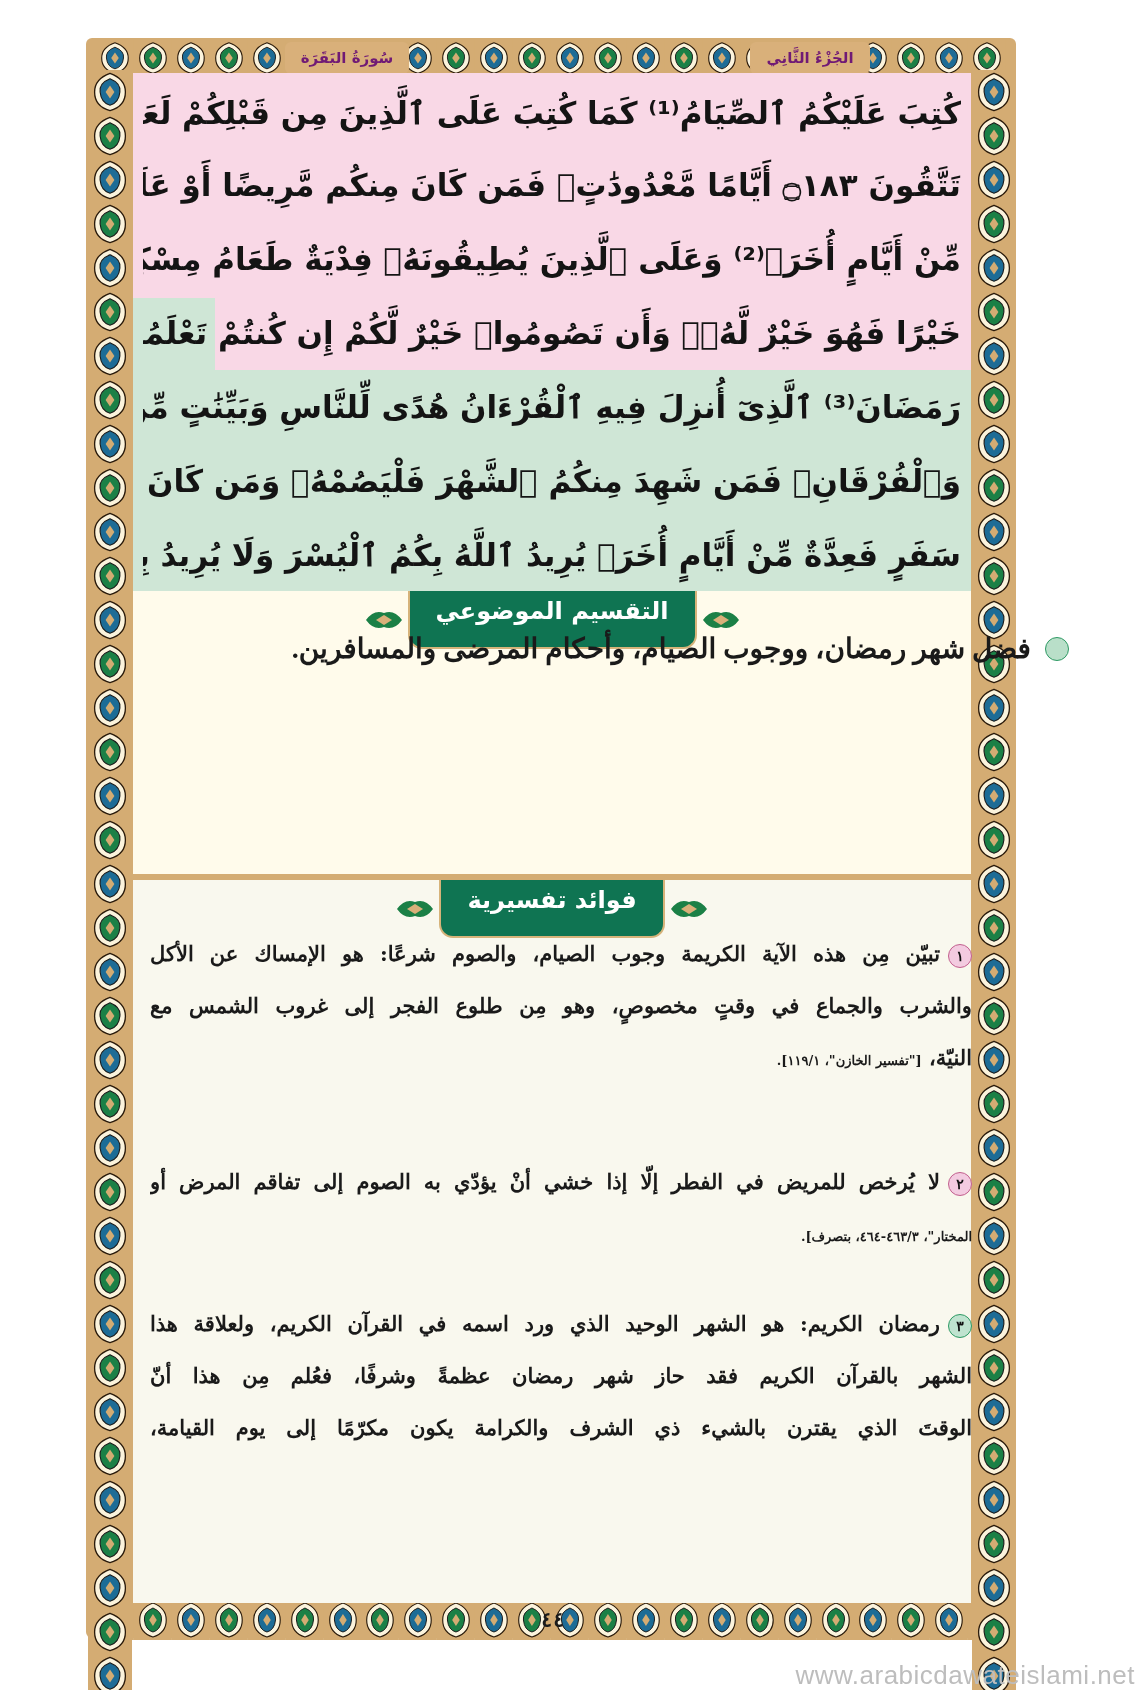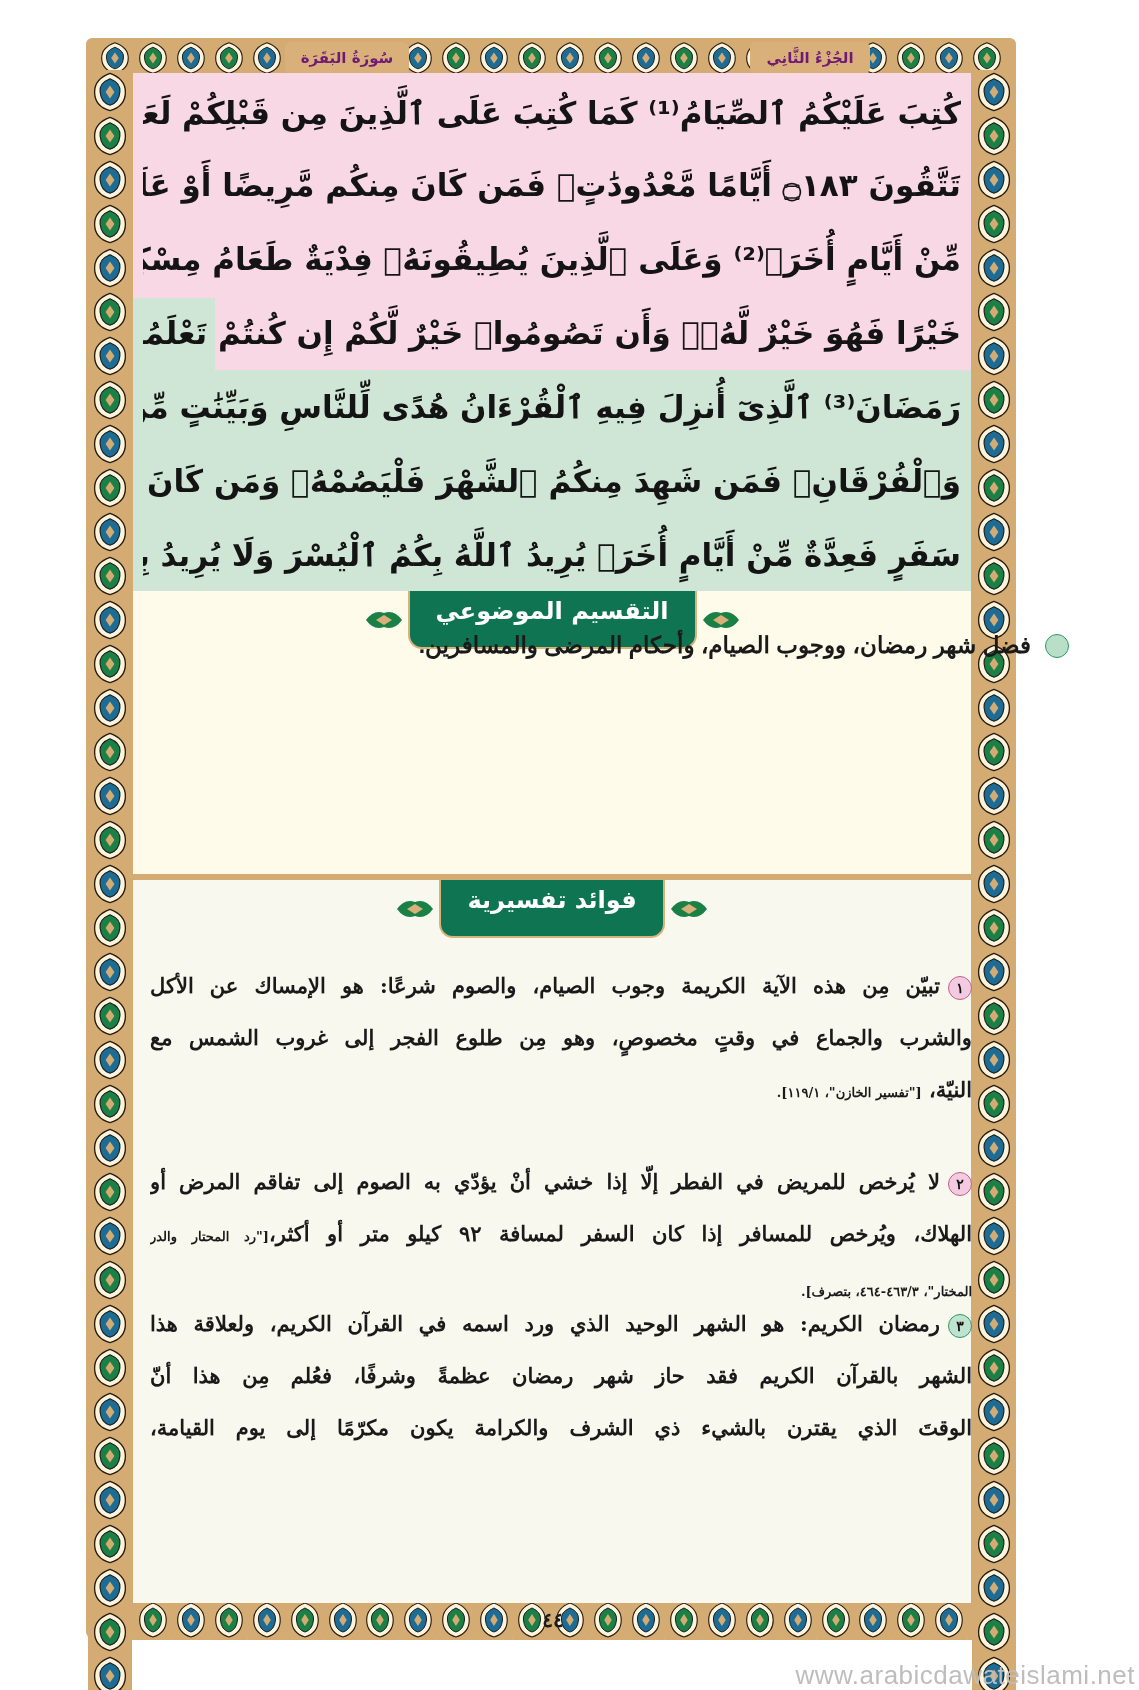--- a/index.html
+++ b/index.html
@@ -26,29 +26,29 @@
   .ayah-line{position:absolute;left:10px;width:818px;height:72px;direction:rtl;text-align:justify;text-align-last:justify;
      font-family:"DejaVu Sans",sans-serif;font-weight:bold;font-size:31px;line-height:72px;color:#141414;white-space:nowrap;overflow:hidden;}
   .section1{position:absolute;left:133px;top:591px;width:838px;height:283px;background:#fffbeb;border-bottom:6px solid #d4ac73;}
   .section2{position:absolute;left:133px;top:880px;width:838px;height:723px;background:#f9f8ee;}
   .badge-wrap{position:absolute;left:0;width:838px;display:flex;justify-content:center;align-items:center;}
   .badge{background:#0f7452;color:#ffffff;font-family:"DejaVu Sans",sans-serif;font-weight:bold;font-size:24px;
      padding:6px 26px 22px;border-radius:0 0 14px 14px;border:2px solid #d6b37a;border-top:none;direction:rtl;}
   .badge-orn{width:40px;height:26px;margin:0 4px;}
   .bullet-row{position:absolute;right:70px;top:632px;display:flex;direction:rtl;align-items:center;gap:14px;}
   .dot{width:22px;height:22px;border-radius:50%;background:#b9dfc9;border:1.5px solid #2e9a64;}
-  .body-text{font-family:Liberation Sans, sans-serif;font-weight:bold;font-size:23px;color:#1a1a1a;direction:rtl;margin-left:45px;}
+  .body-text{font-family:Liberation Serif, serif;font-weight:bold;font-size:28px;color:#1a1a1a;direction:rtl;margin-left:45px;}
   .note{position:absolute;left:150px;width:822px;direction:rtl;}
   .note-line{font-family:"DejaVu Serif",serif;font-weight:bold;font-size:21px;line-height:52px;color:#1a1a1a;direction:rtl;text-align:justify;text-align-last:justify;white-space:nowrap;overflow:hidden;}
   .note-line.last{text-align-last:right;}
   .ref{font-size:13px;font-weight:bold;}
   .num{display:inline-flex;width:22px;height:22px;border-radius:50%;align-items:center;justify-content:center;font-size:14px;font-weight:bold;margin-left:8px;vertical-align:middle;color:#111;}
   .num.pink{background:#f3cbe0;border:1.5px solid #c2608e;}
   .num.green{background:#bfe3cf;border:1.5px solid #2e9a64;}
-  .page-num{position:absolute;left:528px;top:1605px;width:50px;height:30px;display:flex;align-items:center;justify-content:center;font-family:Liberation Sans, sans-serif;font-weight:bold;font-size:20px;color:#1b1b1b;}
+  .page-num{position:absolute;left:528px;top:1605px;width:50px;height:30px;display:flex;align-items:center;justify-content:center;font-family:Liberation Mono, monospace;font-weight:bold;font-size:20px;color:#1b1b1b;}
   .watermark{position:absolute;right:4px;top:1660px;font-family:"Liberation Sans",sans-serif;font-size:26px;color:#bdbdbd;letter-spacing:0.5px;}
 </style>
 </head>
 <body>
 
 <div class="frame"></div>
 
 <div class="orn orn-top" id="ornTop">
     <div class="tile">
       <svg viewBox="0 0 40 40" preserveAspectRatio="none">
@@ -1078,29 +1078,28 @@
       <path d="M12 13 L20 8 L28 13 L20 18Z" fill="#d9b07a"></path>
     </svg>
     <div class="badge">فوائد تفسيرية</div>
     <svg class="badge-orn" viewBox="0 0 40 26">
       <path d="M2 13 Q10 2 20 6 Q30 2 38 13 Q30 24 20 20 Q10 24 2 13Z" fill="#1b8046"></path>
       <path d="M12 13 L20 8 L28 13 L20 18Z" fill="#d9b07a"></path>
     </svg>
   </div>
 </div>
 
-<div class="note" style="top:960px">
+<div class="note" style="top:928px">
   <div class="note-line"><span class="num pink">١</span><span>تبيّن مِن هذه الآية الكريمة وجوب الصيام، والصوم شرعًا: هو الإمساك عن الأكل</span></div>
   <div class="note-line">والشرب والجماع في وقتٍ مخصوصٍ، وهو مِن طلوع الفجر إلى غروب الشمس مع</div>
   <div class="note-line last"><span>النيّة،</span> <span class="ref">["تفسير الخازن"، ١١٩/١].</span></div>
 </div>
 
 <div class="note" style="top:1156px">
   <div class="note-line"><span class="num pink">٢</span><span>لا يُرخص للمريض في الفطر إلّا إذا خشي أنْ يؤدّي به الصوم إلى تفاقم المرض أو</span></div>
-  <div class="note-line"><span>الهلاك، ويُرخص للمسافر إذا كان السفر لمسافة ٩٢ كيلو متر أو أكثر،</span><span class="ref">["رد المحتار والدر</span></div>
   <div class="note-line last"><span class="ref">المختار"، ٤٦٣/٣-٤٦٤، بتصرف].</span></div>
 </div>
 
 <div class="note" style="top:1298px">
   <div class="note-line"><span class="num green">٣</span><span>رمضان الكريم: هو الشهر الوحيد الذي ورد اسمه في القرآن الكريم، ولعلاقة هذا</span></div>
   <div class="note-line">الشهر بالقرآن الكريم فقد حاز شهر رمضان عظمةً وشرفًا، فعُلم مِن هذا أنّ</div>
   <div class="note-line">الوقتَ الذي يقترن بالشيء ذي الشرف والكرامة يكون مكرّمًا إلى يوم القيامة،</div>
 </div>
 
 <div class="page-num">٤٤</div>

